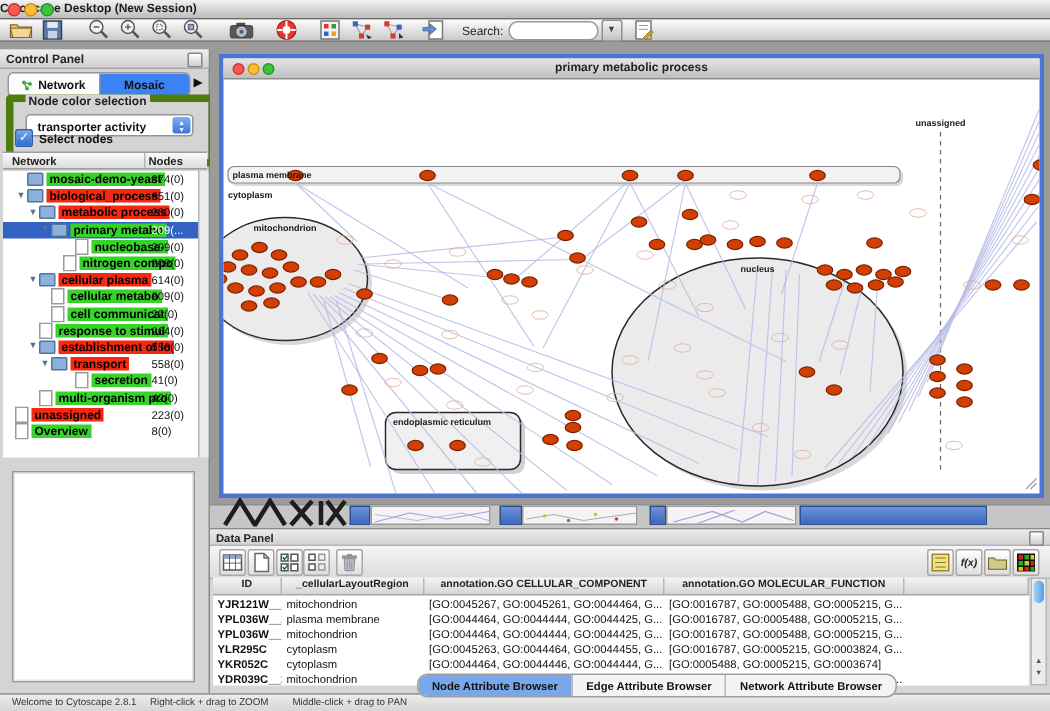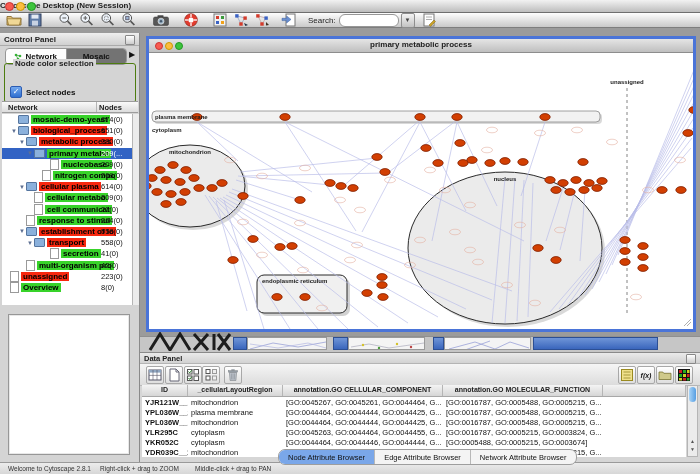--- a/index.html
+++ b/index.html
@@ -22,23 +22,23 @@
                background:linear-gradient(#f4f4f4,#c2c2c2);font-size:6px;text-align:center;line-height:13px;color:#444}
   
   #cp{left:0;top:33px;width:140px;height:429px;background:#d4d4d4;border-right:1px solid #8a8a8a;box-sizing:border-box}
   #cp-head{left:0;top:0;width:139px;height:13px;background:linear-gradient(#efefef,#d0d0d0);
            border-bottom:1px solid #ababab;font-size:8px;font-weight:bold;color:#222;
            padding:2px 12px 0 4px;box-sizing:border-box}
   .float-ic{width:8px;height:8px;border:1px solid #888;background:linear-gradient(#fff,#ccc);border-radius:1px}
   #cp-tabs{left:5px;top:15px;width:120px;height:15px;display:flex;border:1px solid #969696;border-radius:4px;
            overflow:hidden;background:#fdfdfd}
   .cptab{flex:1;display:flex;align-items:center;justify-content:center;gap:3px;font-size:8px;font-weight:bold;color:#111}
-  .cptab.active{background:#737373;border-left:1px solid #969696}
+  .cptab.active{background:#3b82f6;border-left:1px solid #969696}
   #cp-more{left:129px;top:17px;font-size:8px;color:#111}
-  #groupbox{left:4px;top:30px;width:130px;height:38px;border:1px solid #4d7c0f;border-radius:3px}
+  #groupbox{left:4px;top:30px;width:130px;height:38px;border:5px solid #4d7c0f;border-radius:3px}
   #gb-legend{left:8px;top:-5px;background:#d4d4d4;padding:0 2px;font-size:8px;font-weight:bold;color:#222}
   #combo{left:8px;top:8px;width:112px;height:15px;background:#fff;border:1px solid #949494;border-radius:3px;
          font-size:8px;font-weight:bold;color:#111;line-height:15px;padding-left:7px;box-sizing:border-box}
   #combo-btn{right:1px;top:1px;width:12px;height:11px;background:linear-gradient(#7fb0f4,#3b74d6);border-radius:2px;
              color:#fff;font-size:4.5px;line-height:5px;text-align:center;padding-top:1px;box-sizing:border-box}
   #check-row{left:10px;top:53px;display:flex;align-items:center;gap:4px}
   #checkbox{width:10px;height:10px;border-radius:2px;border:1px solid #2b5cb2;color:#fff;
             background:linear-gradient(#74a9ef,#2f6fd0);font-size:8px;line-height:10px;text-align:center}
   #check-lbl{font-size:8px;font-weight:bold;color:#111}
   #tree-head{left:2px;top:68px;width:136px;height:12px;background:linear-gradient(#fafafa,#dcdcdc);
@@ -83,21 +83,21 @@
   .hc{font-size:7px;font-weight:bold;color:#222;text-align:center;line-height:10px;border-right:1px solid #b5b5b5;
       overflow:hidden;white-space:nowrap;flex:none;box-sizing:border-box}
   .drow{display:flex;height:10px;align-items:center}
   .dc{font-size:7.5px;color:#111;white-space:nowrap;overflow:hidden;padding-left:3px;flex:none;box-sizing:border-box}
   .dc.c0{font-weight:bold}
   #dp-sb{left:547px;top:32px;width:11px;height:72px;background:#ececec;border:1px solid #b5b5b5;box-sizing:border-box}
   #dp-thumb{left:1px;top:1px;width:7px;height:15px;background:linear-gradient(90deg,#a9d4f7,#569ee2);border-radius:4px}
   .sb-btn{left:1px;width:7px;height:7px;font-size:5px;line-height:7px;text-align:center;color:#555}
   #dp-tabs{left:138px;top:96px;height:14px;display:flex;border:1px solid #9e9e9e;border-radius:7px;overflow:hidden;
            background:#f4f4f4;z-index:6}
-  .dptab{font-size:7.5px;font-weight:normal;color:#111;padding:0 9px;display:flex;align-items:center;border-left:1px solid #b8b8b8}
+  .dptab{font-size:7.5px;font-weight:bold;color:#111;padding:0 9px;display:flex;align-items:center;border-left:1px solid #b8b8b8}
   .dptab:first-child{border-left:none}
   .dptab.active{background:#7aa7e9}
   
   #statusbar{left:0;top:462px;width:700px;height:12px;background:linear-gradient(#ececec,#d5d5d5);
              border-top:1px solid #9a9a9a;font-size:6.5px;color:#333}
   #statusbar span{position:absolute;top:2px}
 </style>
 </head>
 <body>
 
@@ -217,20 +217,24 @@
         </svg>
       <span>Network</span>
     </div>
     <div class="cptab active">
       <span>Mosaic</span>
     </div>
   </div>
   <div id="cp-more" class="abs">▶</div>
   <div id="groupbox" class="abs">
     <span id="gb-legend" class="abs">Node color selection</span>
+    <div id="combo" class="abs">
+      <span>transporter activity</span>
+      <div id="combo-btn" class="abs">▲<br>▼</div>
+    </div>
   </div>
   <div id="check-row" class="abs">
     <div id="checkbox">✓</div>
     <span id="check-lbl">Select nodes</span>
   </div>
   <div id="tree-head" class="abs">
     <span class="h1 abs">Network</span>
     <div class="div abs"></div>
     <span class="h2 abs">Nodes</span>
   </div>

